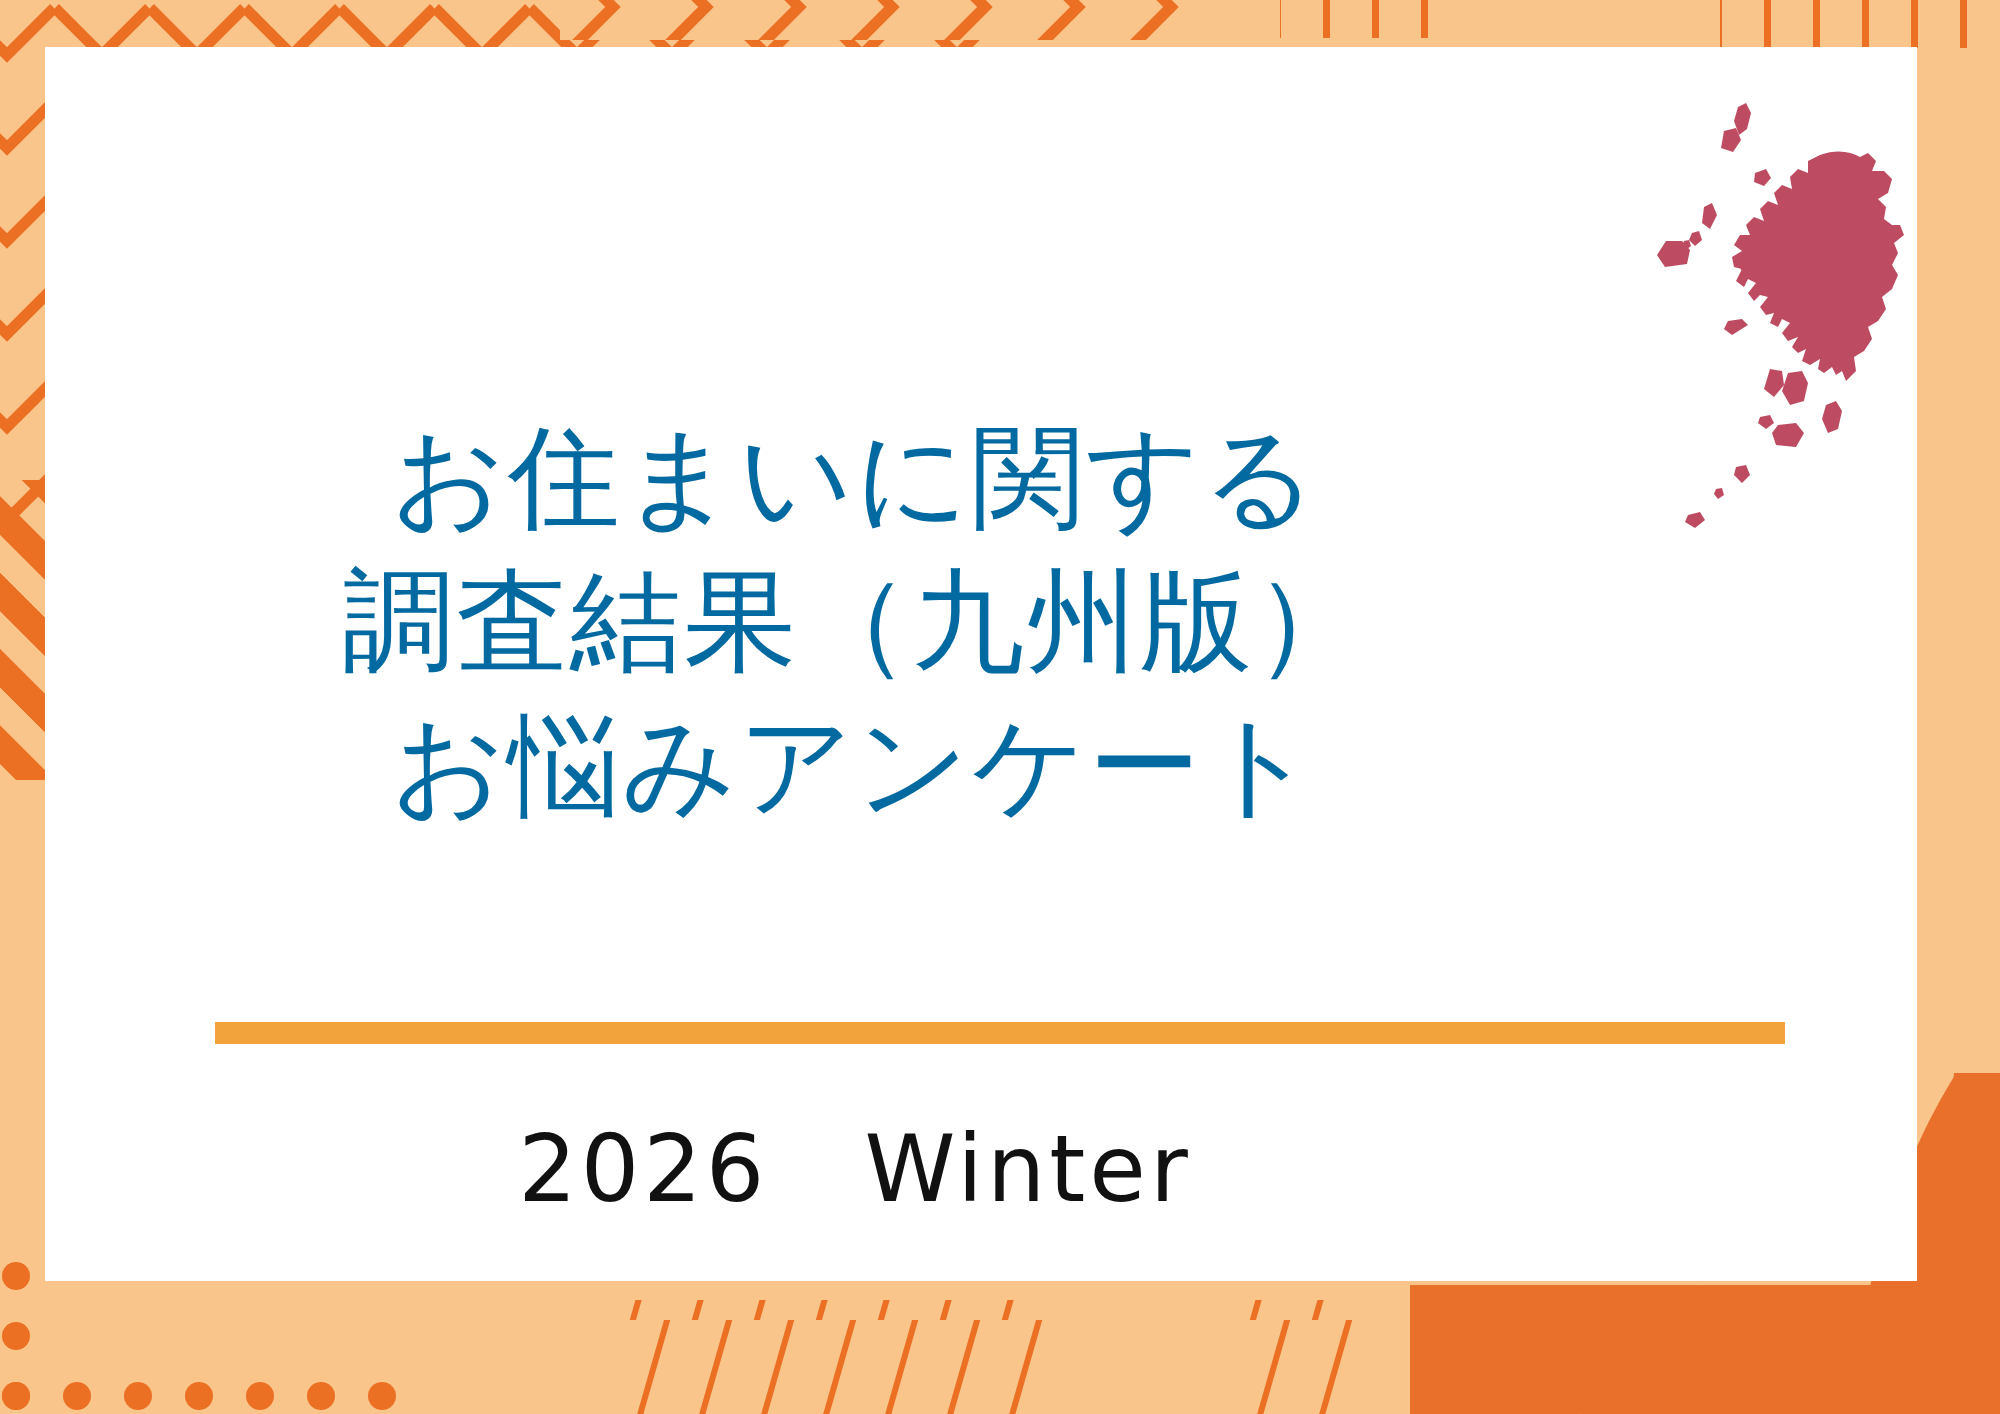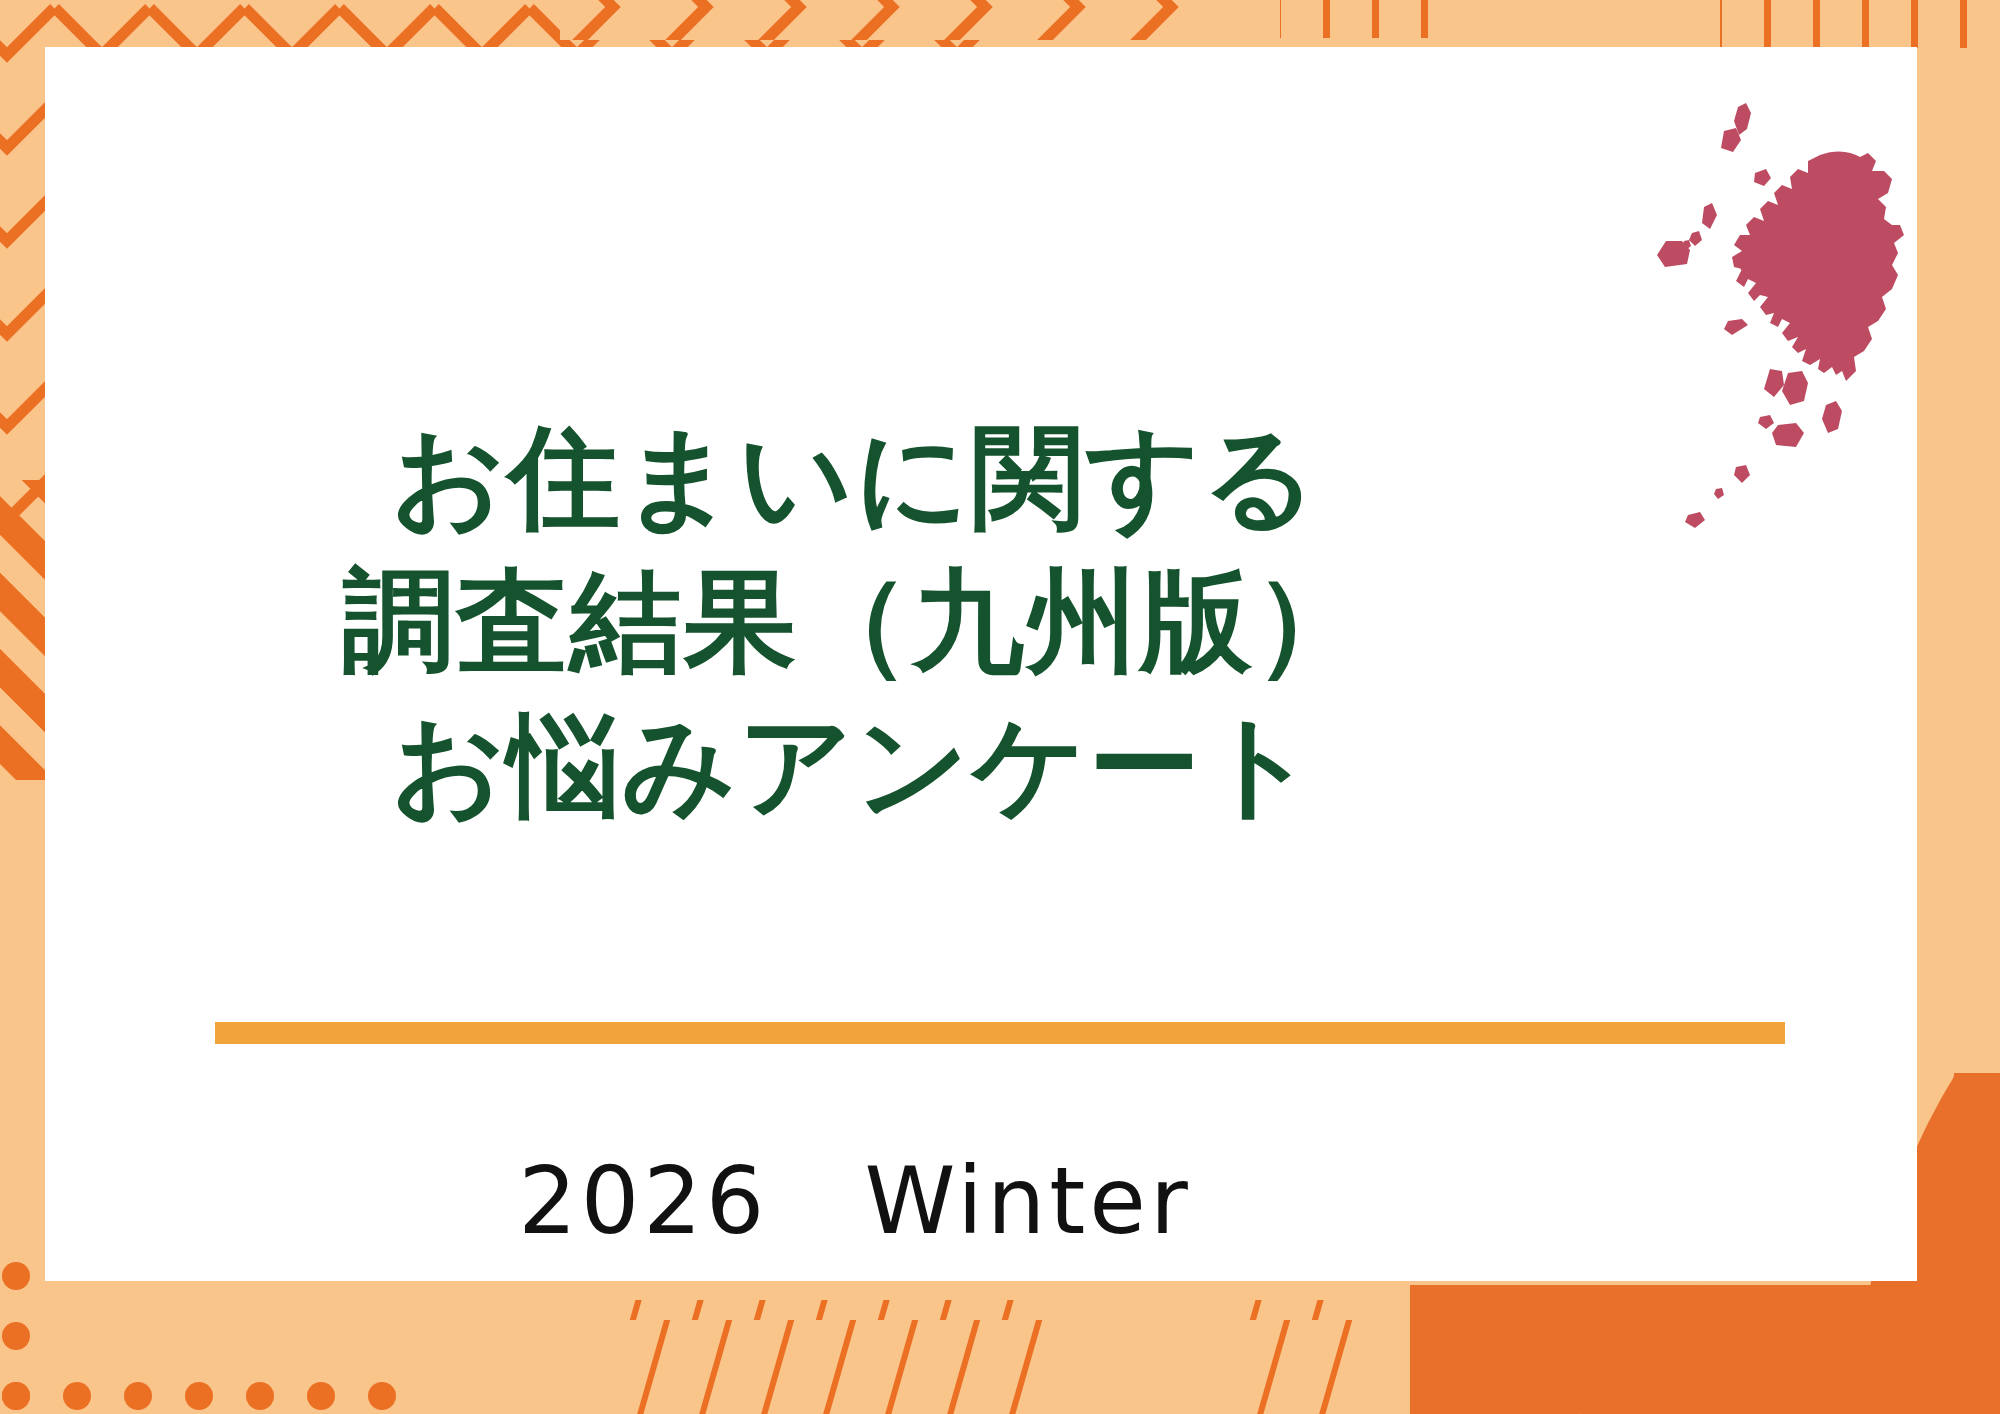--- a/index.html
+++ b/index.html
@@ -58,45 +58,44 @@
   
   #headline{
     position:absolute;
     left:45px; top:405px;
     width:1620px;
     text-align:center;
     z-index:4;
   }
   #headline .line{
     font-family:"DejaVu Sans","Liberation Sans", sans-serif;
-    font-weight:700;
+    font-weight:400;
     font-size:112px;
     line-height:144px;
     letter-spacing:2px;
-    color:#14532d;
+    color:#0369a1;
     white-space:nowrap;
   }
 
   
   #rule{
     position:absolute;
     left:215px; top:1022px;
     width:1570px; height:22px;
     background:#f2a33c;
     z-index:4;
   }
 
   
   #season{
     position:absolute;
     left:45px; top:1115px;
     width:1620px;
     text-align:center;
     z-index:4;
-    margin-top:32px;
   }
   #season .txt{
     font-family:"DejaVu Sans","Liberation Sans", sans-serif;
     font-weight:400;
     font-size:92px;
     line-height:110px;
     letter-spacing:4px;
     color:#111111;
     white-space:pre;
   }

